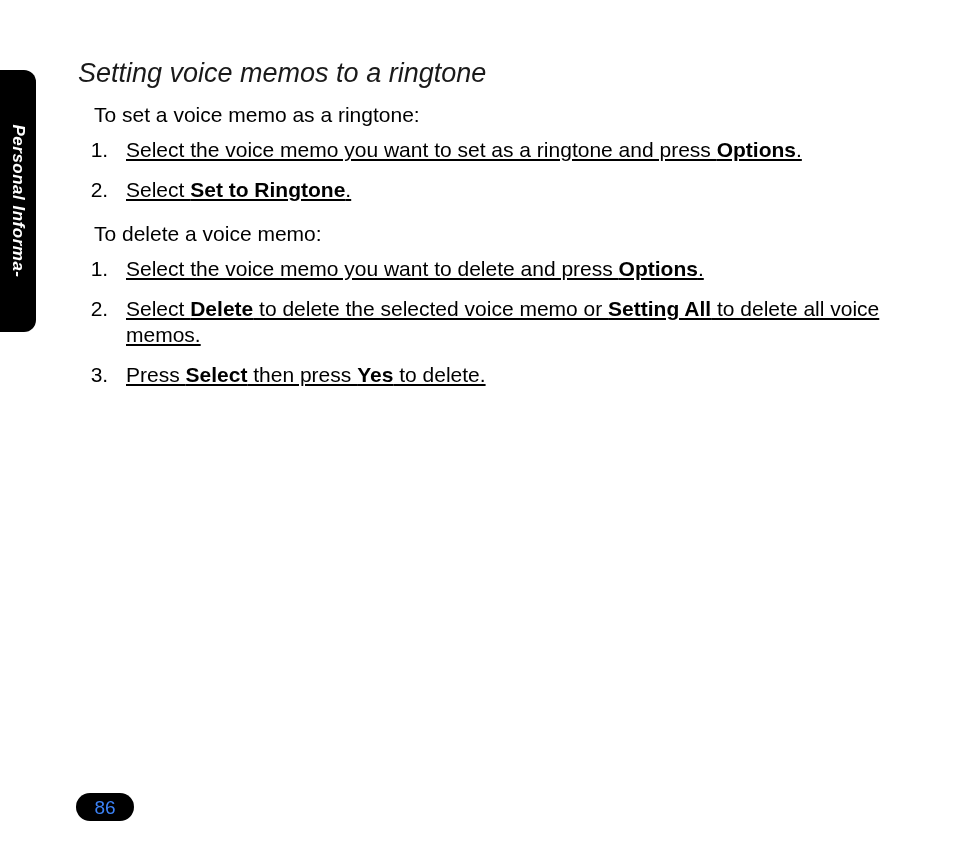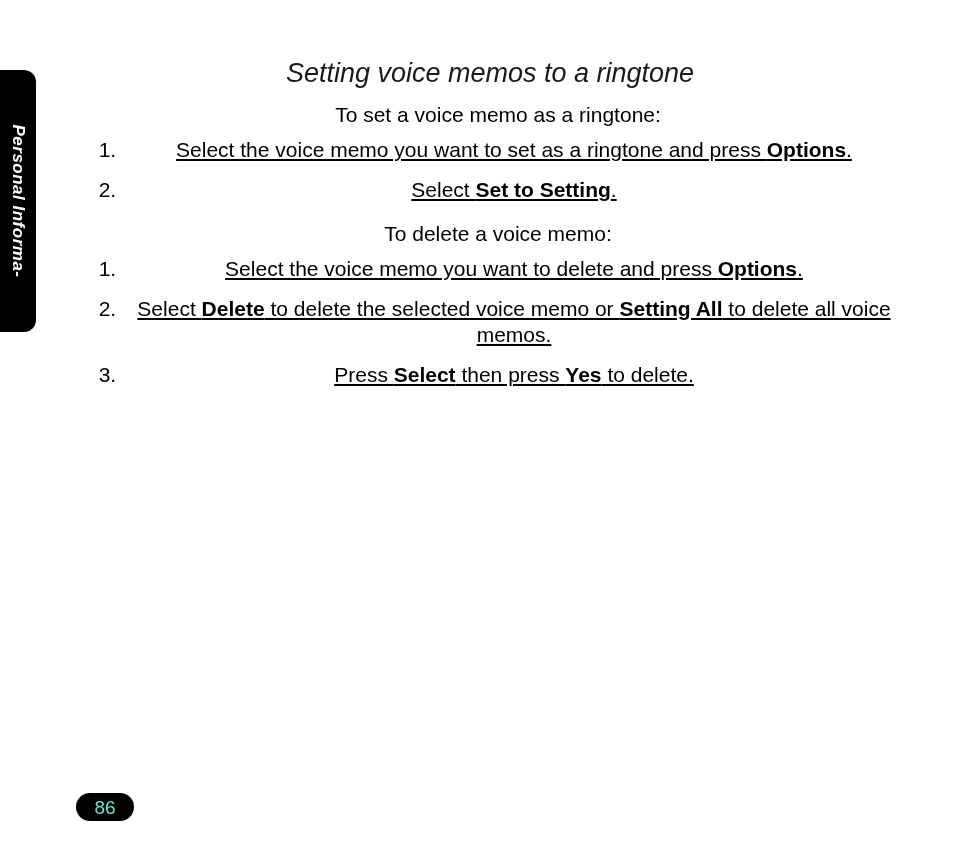--- a/index.html
+++ b/index.html
@@ -35,24 +35,23 @@
     font-style: italic;
     font-weight: bold;
     font-size: 17px;
     white-space: nowrap;
     letter-spacing: 0.5px;
   }
 
   
   .content {
     position: absolute;
-    left: 86px;
+    left: 78px;
     right: 60px;
     top: 58px;
-    text-align: center;
   }
   .section-heading {
     font-style: italic;
     font-size: 27px;
     font-weight: normal;
     margin: 0 0 14px 0;
     color: #1a1a1a;
   }
   .intro {
     font-size: 21px;
@@ -81,42 +80,42 @@
     bottom: 30px;
     width: 58px;
     height: 28px;
     background: #000;
     border-radius: 16px;
     display: flex;
     align-items: center;
     justify-content: center;
   }
   .page-badge span {
-    color: #5eead4;
+    color: #3b82f6;
     font-size: 19px;
     line-height: 1;
   }
 </style>
 </head>
 <body>
 
 <div class="side-tab">
   <div class="side-tab-label">Personal Informa-</div>
 </div>
 
 <div class="content">
 
   <h2 class="section-heading">Setting voice memos to a ringtone</h2>
   <p class="intro">To set a voice memo as a ringtone:</p>
   <ol class="steps">
     <li>
       <span>Select the voice memo you want to set as a ringtone and press </span><span class="b">Options</span><span>.</span>
     </li>
     <li>
-      <span>Select </span><span class="b">Set to Setting</span><span>.</span>
+      <span>Select </span><span class="b">Set to Ringtone</span><span>.</span>
     </li>
   </ol>
 
   <p class="intro">To delete a voice memo:</p>
   <ol class="steps">
     <li>
       <span>Select the voice memo you want to delete and press </span><span class="b">Options</span><span>.</span>
     </li>
     <li>
       <span>Select </span><span class="b">Delete</span><span> to delete the selected voice memo or </span><span class="b">Setting All</span><span> to delete all voice memos.</span>

